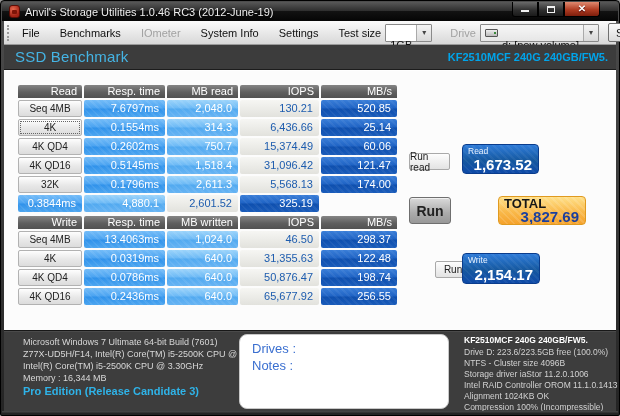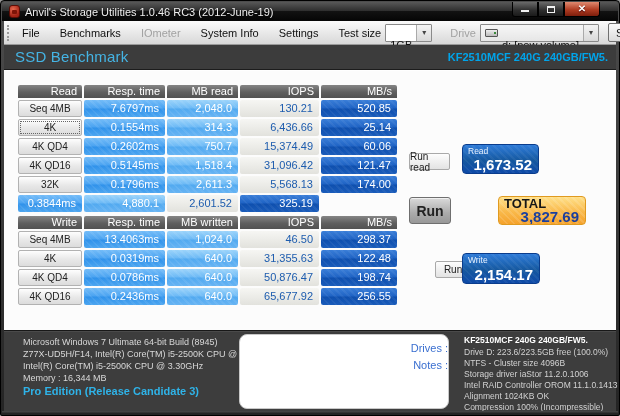--- a/index.html
+++ b/index.html
@@ -99,21 +99,21 @@
        linear-gradient(#ffe089,#f9b94a 55%,#f5a22c);border:1px solid #e09a20;}
   .scorebox.total .slabel{color:#161616;font-weight:bold;font-size:13px;}
   .scorebox.total .sval{color:#1b3f9e;}
   
   .footer{position:absolute;left:3px;right:3px;top:329px;height:83px;background:#3d3d3d;
        border-top:1px solid #181818;box-shadow:inset 0 1px 0 rgba(255,255,255,.07);}
   .sysline{position:absolute;left:19px;color:#d8d8d8;font-size:9px;white-space:nowrap;line-height:11px;}
   .edition{position:absolute;left:19px;top:54px;color:#2fb3e8;font-size:11px;font-weight:bold;}
   .notesbox{position:absolute;left:235px;top:3px;width:210px;height:75px;background:#fff;
        border:1px solid #c8c8c8;border-radius:8px;padding:5px 0 0 12px;}
-  .nlabel{color:#3a6fd0;font-size:11px;line-height:17px;text-align:right;}
+  .nlabel{color:#3a6fd0;font-size:13px;line-height:17px;}
   .devline{position:absolute;left:460px;color:#d2d2d2;font-size:8.5px;white-space:nowrap;line-height:11px;}
   .devline.title{color:#fff;font-weight:bold;}
   .bottom-edge{position:absolute;left:1px;right:1px;bottom:1px;height:3px;
        background:linear-gradient(#4a4a4a,#1d1d1d);}
 </style>
 </head>
 <body>
 
 <div class="screen">
   <div class="window">
@@ -255,21 +255,21 @@
       <div class="slabel">TOTAL</div>
       <div class="sval">3,827.69</div>
     </div>
     <div class="btn run-write">Run write</div>
     <div class="scorebox blue writebox">
       <div class="slabel">Write</div>
       <div class="sval">2,154.17</div>
     </div>
 
     <div class="footer">
-      <div class="sysline" style="top:6px">Microsoft Windows 7 Ultimate  64-bit Build (8945)</div>
+      <div class="sysline" style="top:6px">Microsoft Windows 7 Ultimate  64-bit Build (7601)</div>
       <div class="sysline" style="top:18px">Z77X-UD5H/F14, Intel(R) Core(TM) i5-2500K CPU @ 3.30GHz</div>
       <div class="sysline" style="top:30px">Intel(R) Core(TM) i5-2500K CPU @ 3.30GHz</div>
       <div class="sysline" style="top:42px">Memory : 16,344 MB</div>
       <div class="edition">Pro Edition (Release Candidate 3)</div>
 
       <div class="notesbox">
         <div class="nlabel">Drives :</div>
         <div class="nlabel">Notes :</div>
       </div>
 

